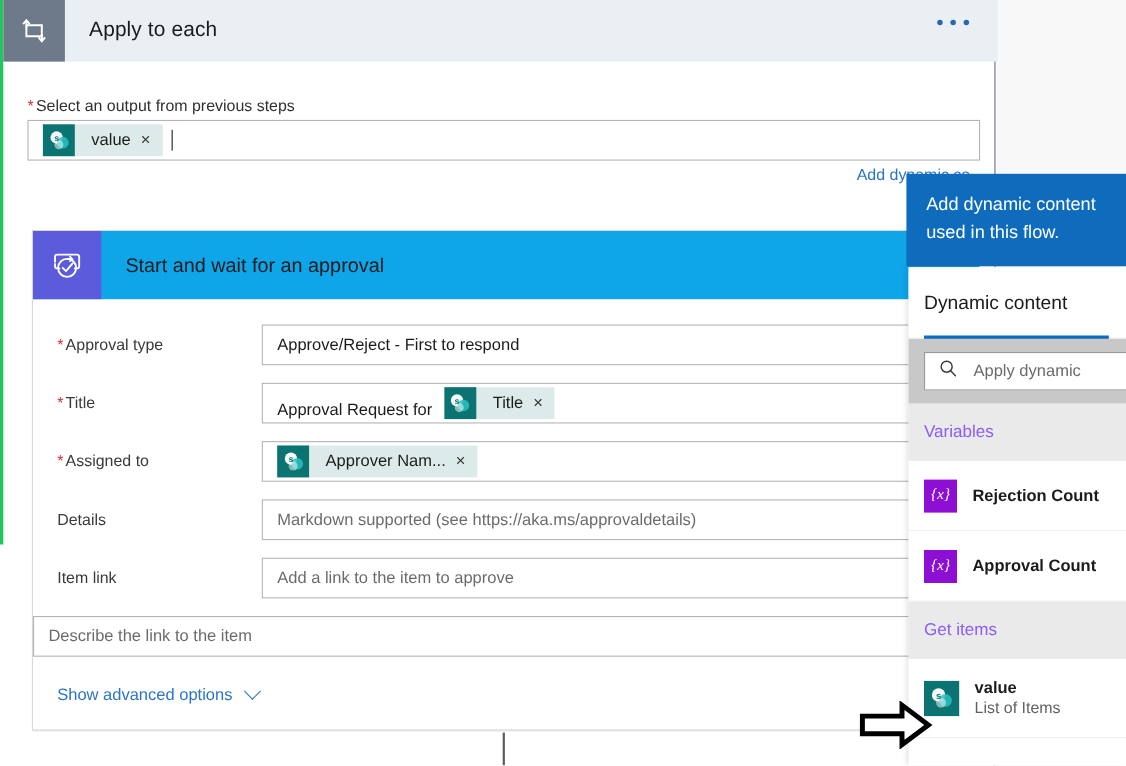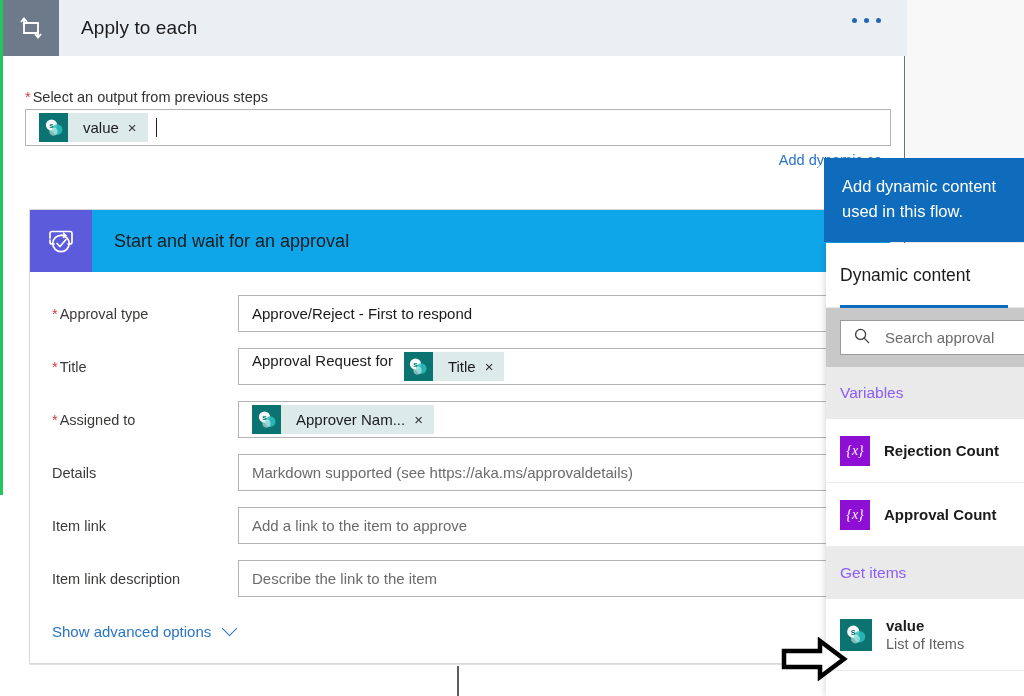--- a/index.html
+++ b/index.html
@@ -103,21 +103,21 @@
     width: 208px; flex: 0 0 208px; padding-left: 22px;
     font-size: 14.5px; color: #3b3a39;
   }
   .row-field {
     flex: 1 1 auto; margin-right: 20px; height: 37px;
     border: 1px solid #b4b4b4; background: #fff;
     display: flex; align-items: center; padding-left: 13px; position: relative;
   }
   .field-value { font-size: 15px; color: #1b1b1b; white-space: nowrap; }
   .field-ph { font-size: 15px; color: #6b6b6b; white-space: nowrap; }
-  .mixed { display: flex; align-items: flex-start; gap: 11px; }
+  .mixed { display: flex; align-items: flex-end; gap: 11px; }
   .chev-blue {
     position: absolute; right: 13px; top: 13px; width: 10px; height: 10px;
     border-right: 2px solid #2a74c8; border-bottom: 2px solid #2a74c8;
     transform: rotate(45deg);
   }
 
   .adv-row { display: flex; align-items: center; height: 52px; padding-left: 22px; gap: 13px; }
   .adv-link { font-size: 15px; color: #2a74c8; cursor: pointer; }
   .chev-adv {
     width: 11px; height: 11px; border-right: 1.8px solid #2a74c8; border-bottom: 1.8px solid #2a74c8;
@@ -321,21 +321,20 @@
         </div>
 
         <div class="row">
           <div class="row-label">Item link</div>
           <div class="row-field">
             <span class="field-ph">Add a link to the item to approve</span>
           </div>
         </div>
 
         <div class="row">
-          <div class="row-label">Item link description</div>
           <div class="row-field">
             <span class="field-ph">Describe the link to the item</span>
           </div>
         </div>
 
         <div class="adv-row">
           <span class="adv-link">Show advanced options</span>
           <span class="chev-adv"></span>
         </div>
       </div>
@@ -352,21 +351,21 @@
     </div>
 
     <div class="search-band">
       <div class="search-box">
         <span>
           <svg width="18" height="18" viewBox="0 0 18 18">
             <circle cx="7.6" cy="7.4" r="5" fill="none" stroke="#3b3a39" stroke-width="1.3"></circle>
             <line x1="11.2" y1="11.1" x2="15.6" y2="15.6" stroke="#3b3a39" stroke-width="1.3" stroke-linecap="round"></line>
           </svg>
         </span>
-        <span class="search-ph">Search approval</span>
+        <span class="search-ph">Apply dynamic</span>
       </div>
     </div>
 
     <div class="group-hdr">Variables</div>
 
     <div class="dyn-item">
       <span class="var-ico">{<i>x</i>}</span>
       <span class="dyn-item-txt">
         <span class="dyn-item-name">Rejection Count</span>
       </span>

